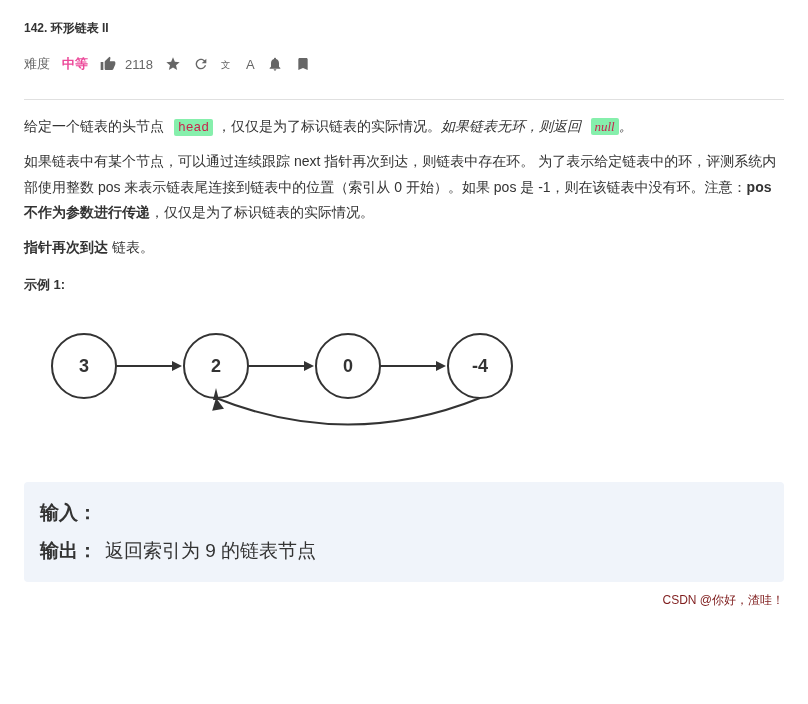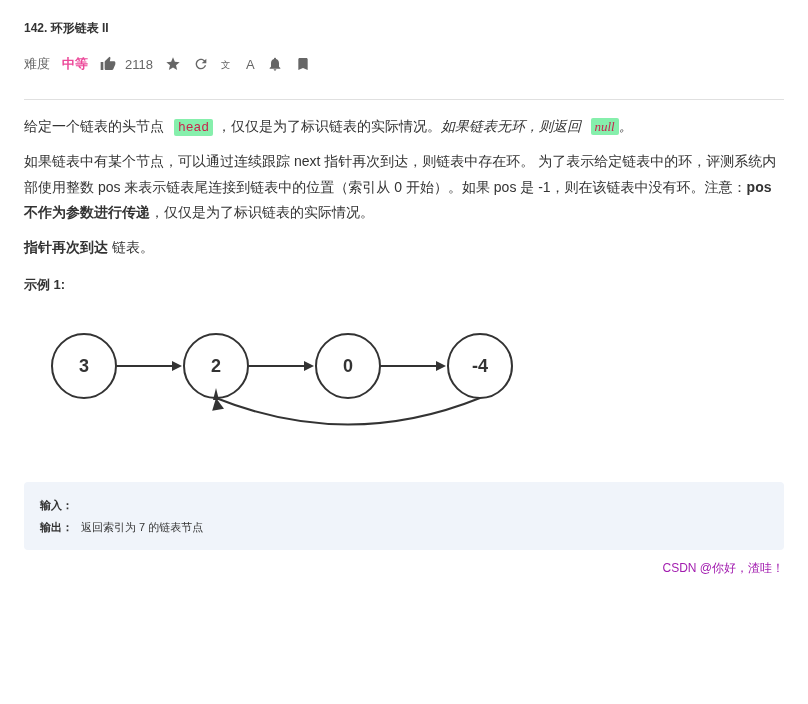--- a/index.html
+++ b/index.html
@@ -67,28 +67,28 @@
     }
     svg.diagram-svg {
       display: block;
       overflow: visible;
     }
     .example-box {
       background: #f0f4fa;
       border-radius: 4px;
       padding: 12px 16px;
       margin-top: 16px;
-      font-size: 11px;
+      font-size: 19px;
       line-height: 2;
     }
     .example-box .ex-line { display: flex; gap: 8px; }
     .ex-key { font-weight: bold; color: #333; }
     .csdn-watermark {
       text-align: right;
-      color: #a21caf;
+      color: #7f1d1d;
       font-size: 12px;
       margin-top: 10px;
     }
   </style>
 </head>
 <body>
 
 <div class="title">142. 环形链表 II</div>
 
 <div class="meta-bar">
@@ -173,17 +173,17 @@
     <polygon points="189,94 195,94 192,82" fill="#333"></polygon>
   </svg>
 </div>
 
 <div class="example-box">
   <div class="ex-line">
     <span class="ex-key">输入：</span>
   </div>
   <div class="ex-line">
     <span class="ex-key">输出：</span>
-    <span>返回索引为 7 的链表节点</span>
+    <span>返回索引为 9 的链表节点</span>
   </div>
 </div>
 
 <div class="csdn-watermark">CSDN @你好，渣哇！</div>
 
 </body></html>

